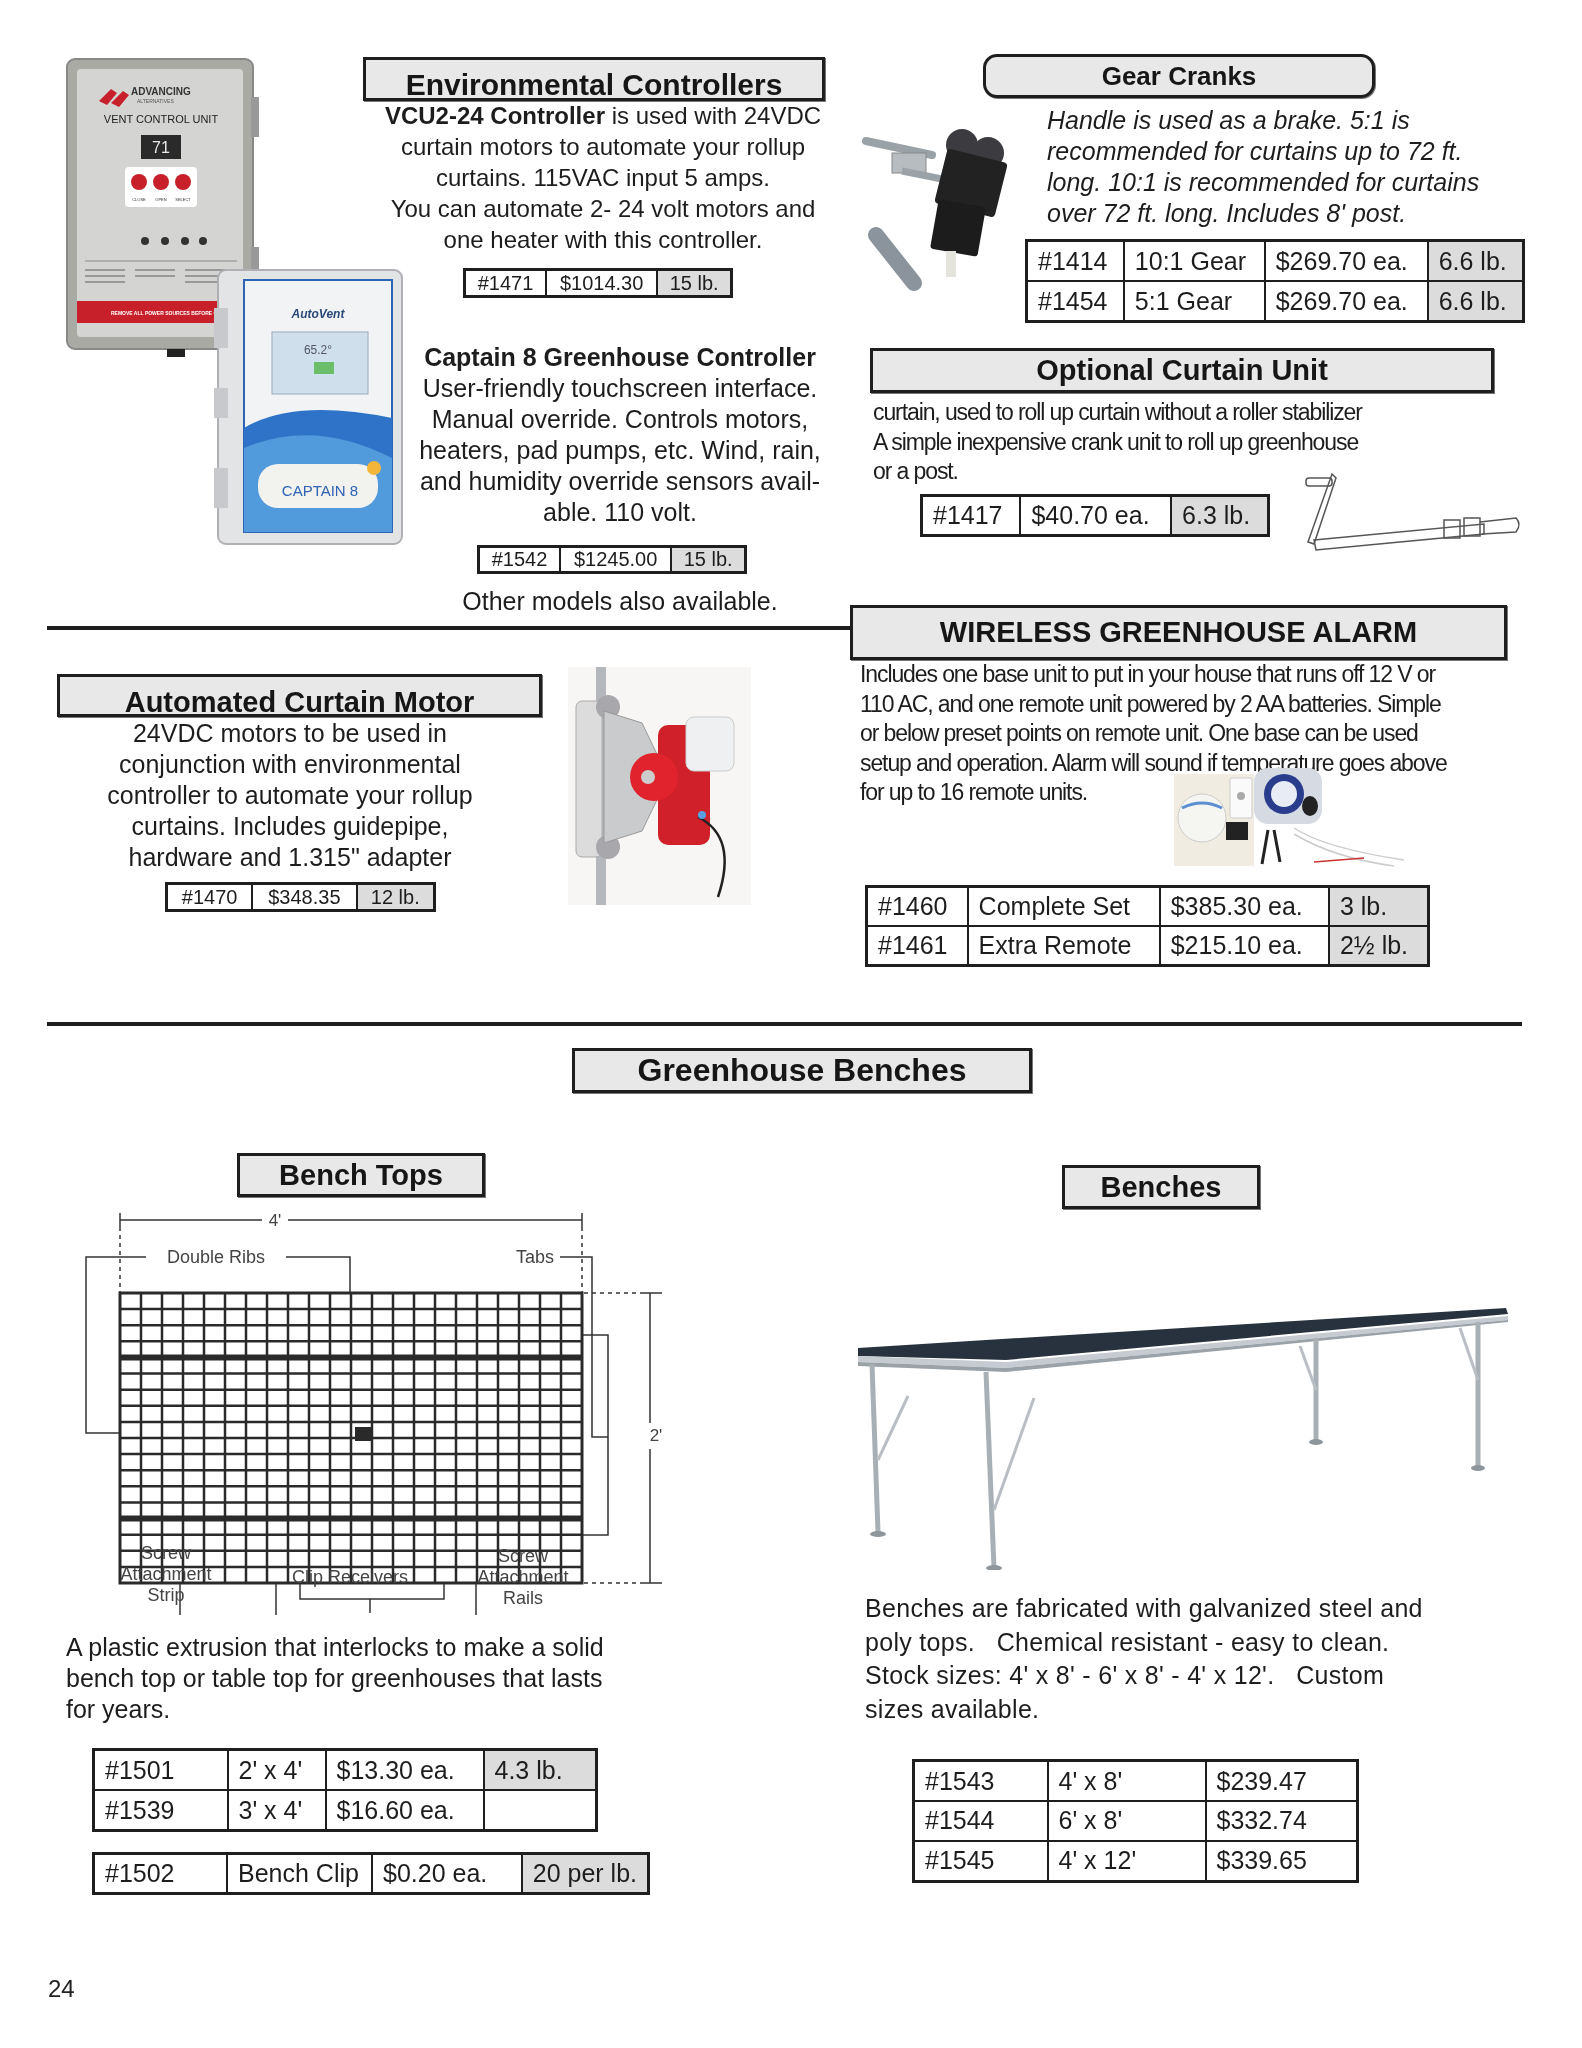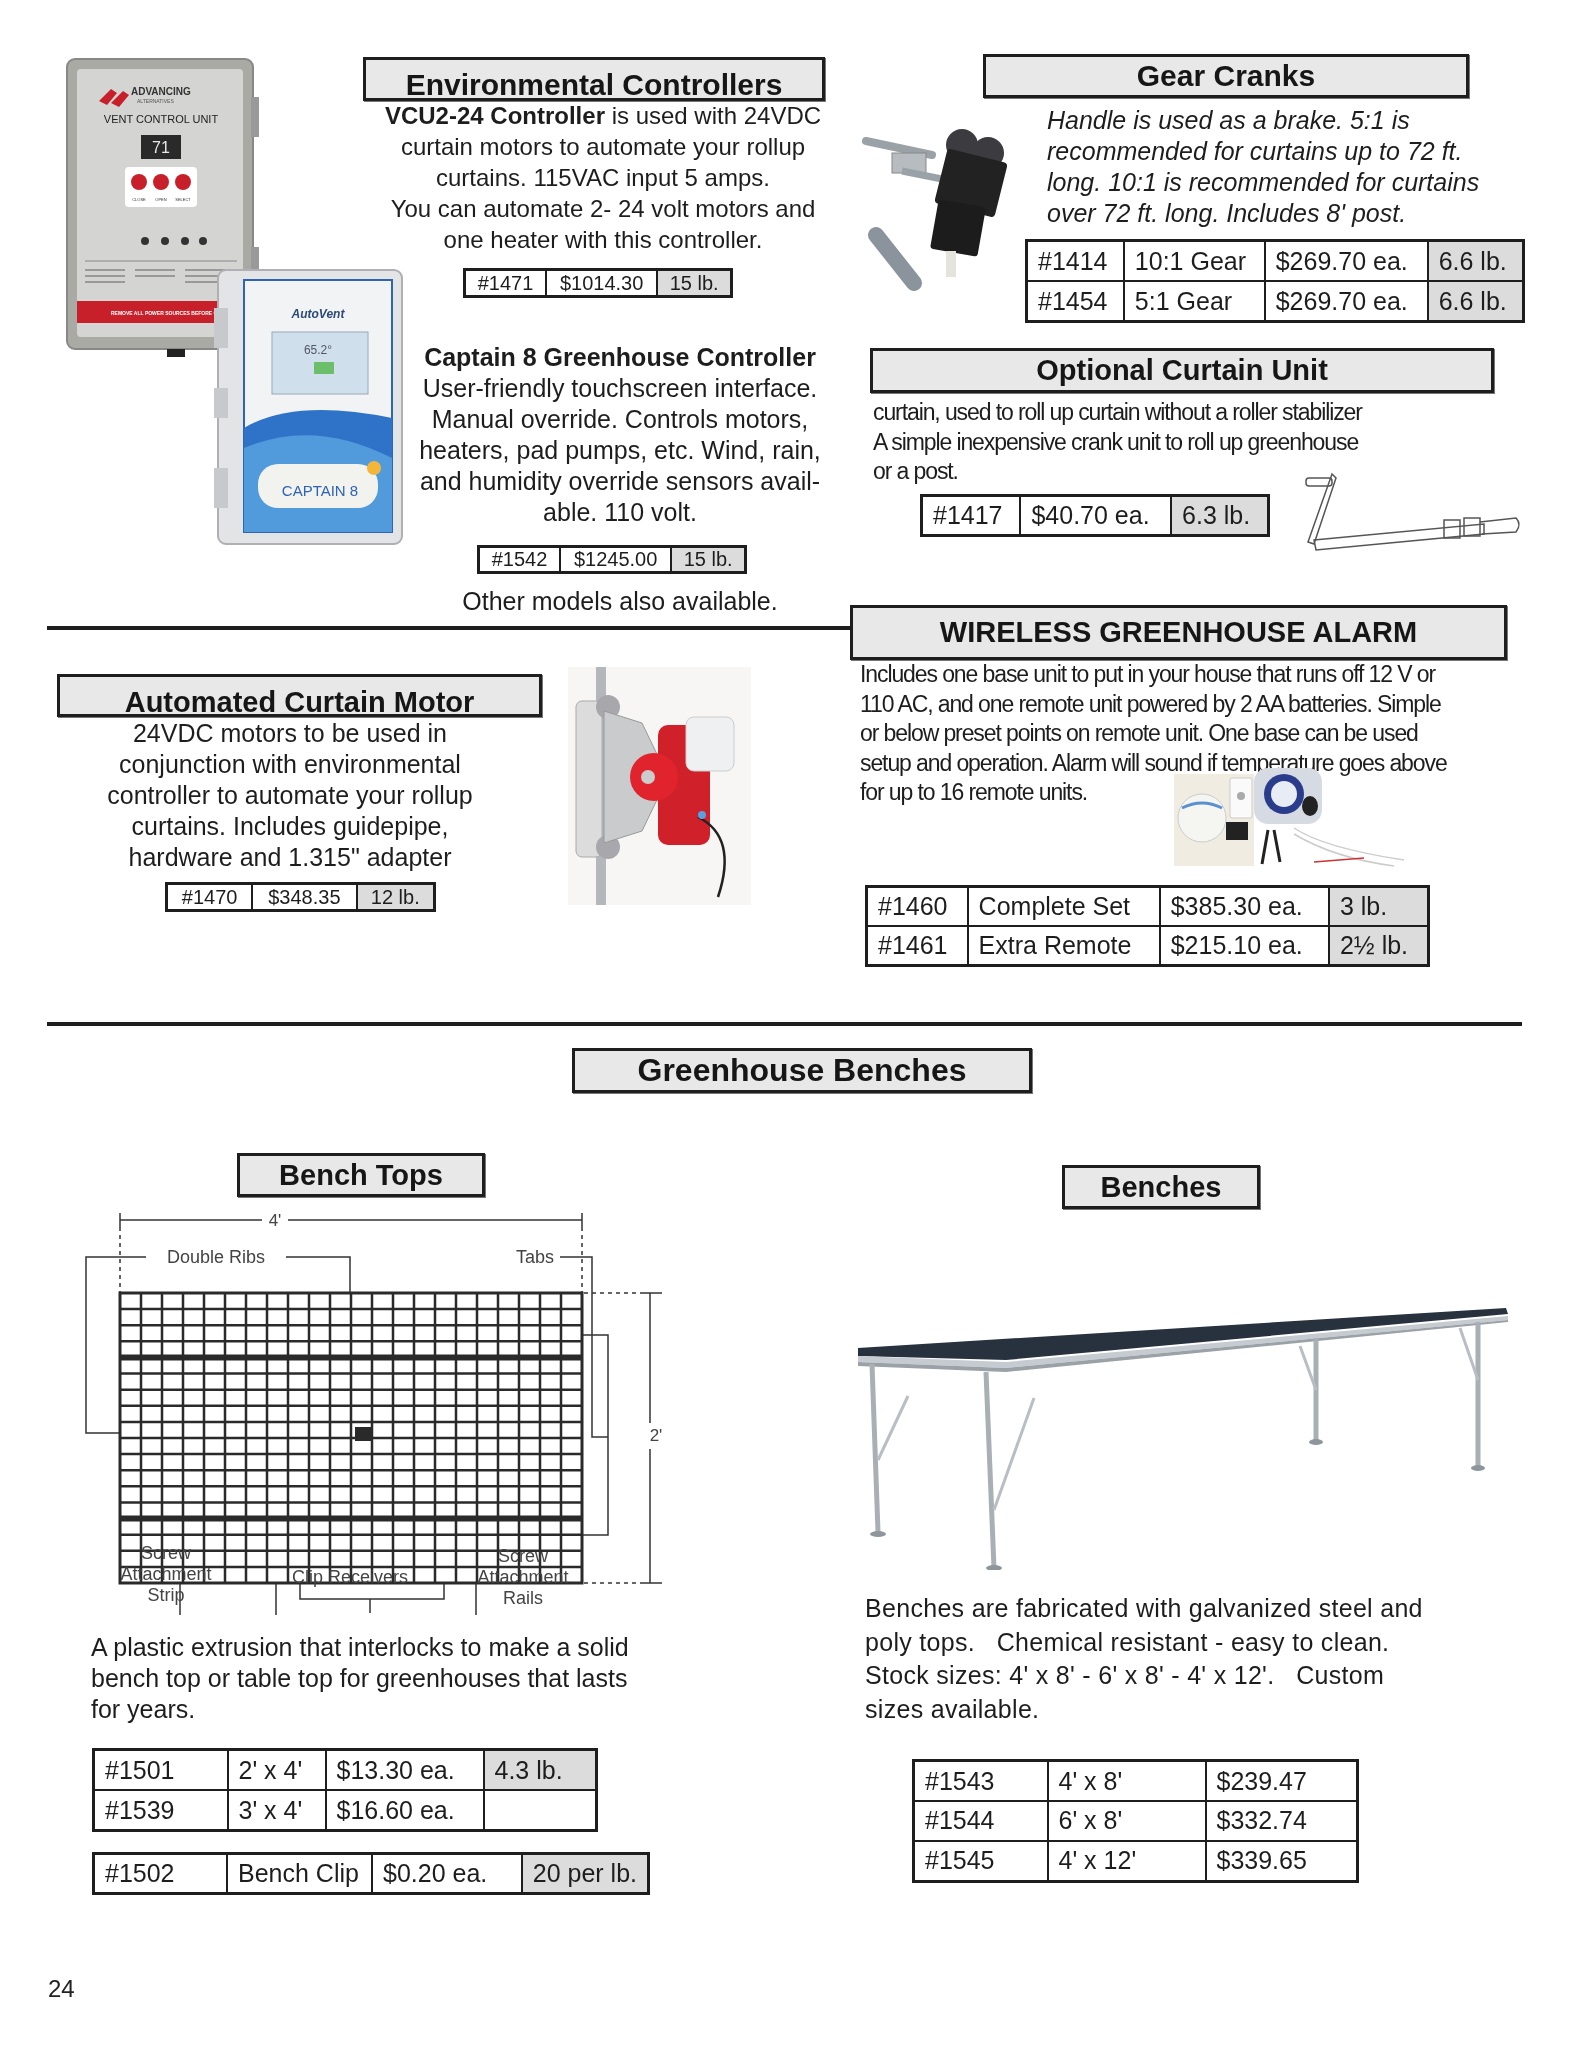--- a/index.html
+++ b/index.html
@@ -121,21 +121,21 @@
       <tr>
     <td>#1542</td>
     <td>$1245.00</td>
     <td class="wt">15 lb.</td>
   </tr>
 </tbody>
   </table>
 
 <div class="para center" style="left:405px;top:586px;width:430px;font-size:25px;">Other models also available.</div>
 
-<div class="hdr" style="left:983px;top:54px;width:486px;height:44px;font-size:30px;">
+<div class="hdr" style="left:983px;top:54px;width:392px;height:44px;font-size:26px;border-radius:14px;">
   <span>Gear Cranks</span>
 </div>
 
 <div class="pic" style="left:862px;top:123px;width:165px;height:170px;">
   <svg width="165" height="170" viewBox="0 0 165 170">
     <line x1="4" y1="18" x2="70" y2="32" stroke="#9aa2a8" stroke-width="8" stroke-linecap="round"></line>
     <rect x="30" y="30" width="34" height="20" fill="#b7bcc0" stroke="#888" stroke-width="1"></rect>
     <line x1="40" y1="48" x2="90" y2="58" stroke="#9aa2a8" stroke-width="7"></line>
     <circle cx="100" cy="22" r="16" fill="#3c3c40"></circle>
     <circle cx="126" cy="30" r="16" fill="#3c3c40"></circle>
@@ -379,21 +379,21 @@
     <text x="86" y="354" font-size="18" text-anchor="middle" fill="#444">Screw</text>
     <text x="86" y="375" font-size="18" text-anchor="middle" fill="#444">Attachment</text>
     <text x="86" y="396" font-size="18" text-anchor="middle" fill="#444">Strip</text>
     <text x="270" y="378" font-size="18" text-anchor="middle" fill="#444">Clip Receivers</text>
     <text x="443" y="357" font-size="18" text-anchor="middle" fill="#444">Screw</text>
     <text x="443" y="378" font-size="18" text-anchor="middle" fill="#444">Attachment</text>
     <text x="443" y="399" font-size="18" text-anchor="middle" fill="#444">Rails</text>
   </svg>
 </div>
 
-<div class="para" style="left:91px;top:1632px;width:580px;font-size:25px;line-height:31px;">
+<div class="para" style="left:66px;top:1632px;width:580px;font-size:25px;line-height:31px;">
   <div>A plastic extrusion that interlocks to make a solid</div>
   <div>bench top or table top for greenhouses that lasts</div>
   <div>for years.</div>
 </div>
 
 <table class="pt" style="left:92px;top:1748px;width:506px;height:84px;">
   <tbody>
       <tr>
     <td style="width:134px;">#1501</td>
     <td style="width:98px;">2' x 4'</td>

